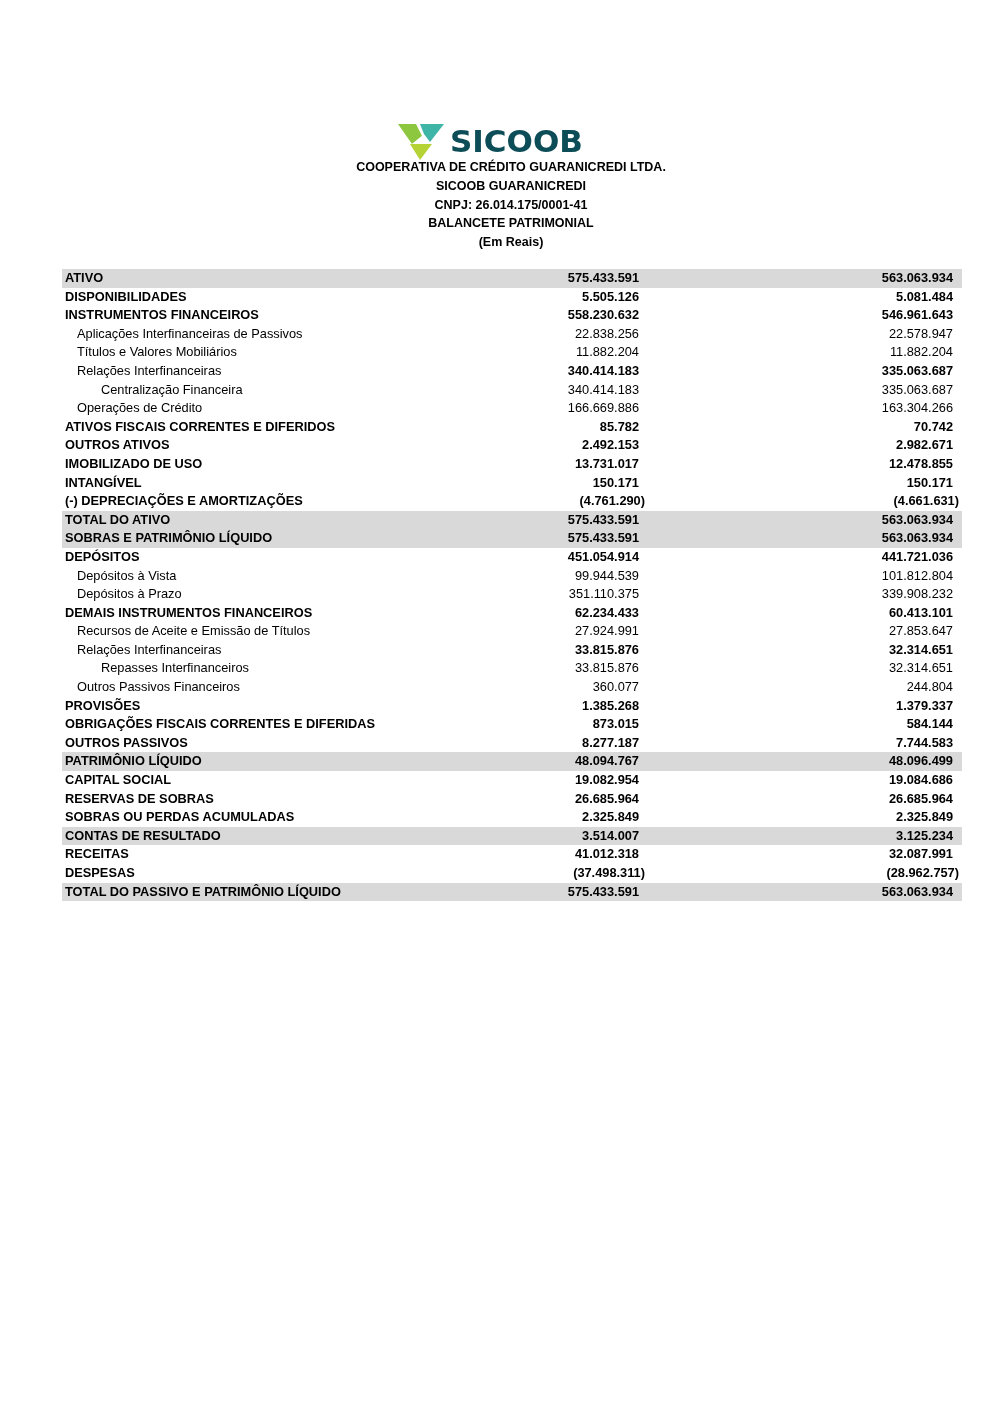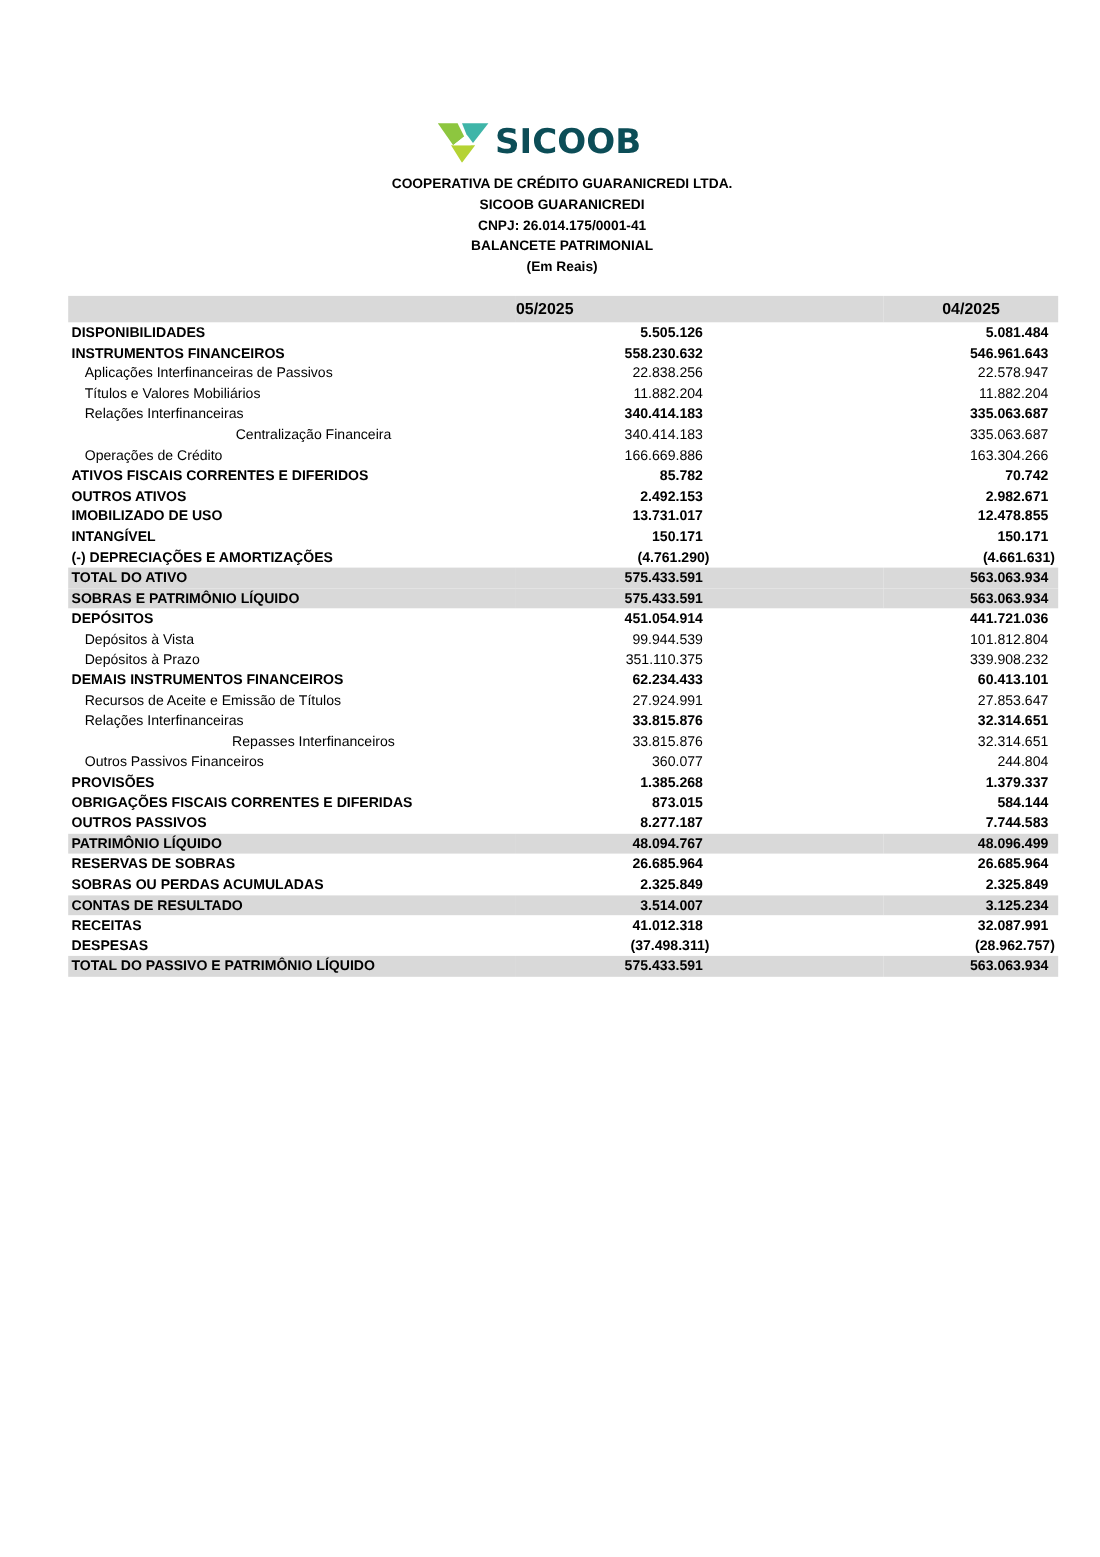--- a/index.html
+++ b/index.html
@@ -1,32 +1,32 @@
 <!DOCTYPE html>
 <html><head>
 <meta charset="utf-8">
 <style>
   html, body { margin: 0; padding: 0; background: #ffffff; }
   body { width: 1000px; height: 1415px; position: relative; font-family: "Liberation Sans", sans-serif; color: #000; }
-  .logo { position: absolute; left: 398px; top: 110px; width: 190px; height: 38px; display: flex; align-items: center; }
+  .logo { position: absolute; left: 398px; top: 122px; width: 190px; height: 38px; display: flex; align-items: center; }
   .logo svg { display: block; }
   .logo-text { font-family: "DejaVu Sans", sans-serif; font-weight: bold; font-size: 31px; color: #0c4d57; letter-spacing: 0px; margin-left: 4px; line-height: 38px; }
   .header { position: absolute; left: 0; top: 158px; width: 1022px; text-align: center; font-weight: bold; font-size: 12.5px; line-height: 18.8px; }
   .header div { white-space: nowrap; }
   table.bal { position: absolute; left: 62px; top: 269px; width: 900px; border-collapse: collapse; font-size: 12.8px; }
   table.bal td { padding: 0; height: 18.6px; line-height: 18.6px; white-space: nowrap; }
   td.label { padding-left: 3px !important; }
   td.v1 { width: 170px; text-align: right; padding-right: 164px !important; }
   td.v2 { width: 150px; text-align: right; padding-right: 9px !important; }
   tr.colhead td { height: 22px; line-height: 24px; font-size: 14.5px; }
   tr.colhead td.v1 { text-align: left; padding-left: 0; padding-right: 0 !important; }
   tr.shaded td { background: #d9d9d9; }
   tr.bold td { font-weight: bold; }
   tr.lvl1 td.label { padding-left: 15px !important; }
-  tr.lvl2 td.label { padding-left: 39px !important; text-align: center; }
+  tr.lvl2 td.label { padding-left: 39px !important; }
   td.paren { padding-right: 3px !important; }
   td.v1.paren { padding-right: 158px !important; margin-top: 12px; }
 </style>
 </head>
 <body>
 
 <div class="logo">
   <svg width="48" height="38" viewBox="0 0 48 38">
     <polygon points="0,2 18,2 24,14 14,22" fill="#8dc63f"></polygon>
     <polygon points="22,2 46,2 32,20 26,12" fill="#3fb5a8"></polygon>
@@ -39,25 +39,25 @@
 <div class="header">
   <div>COOPERATIVA DE CRÉDITO GUARANICREDI LTDA.</div>
   <div>SICOOB GUARANICREDI</div>
   <div>CNPJ: 26.014.175/0001-41</div>
   <div>BALANCETE PATRIMONIAL</div>
   <div>(Em Reais)</div>
 </div>
 
 <table class="bal">
   <tbody id="tbody">
-    <tr class="colhead shaded bold">
-      <td class="label"></td>
-      <td class="v1">05/2025</td>
-      <td class="v2"><span style="display:inline-block;margin-right:44px;">04/2025</span></td>
-    </tr>
+  <tr class="bold shaded">
+        <td class="label">ATIVO</td>
+        <td class="v1">575.433.591</td>
+        <td class="v2">563.063.934</td>
+      </tr>
       <tr class="bold">
         <td class="label">DISPONIBILIDADES</td>
         <td class="v1">5.505.126</td>
         <td class="v2">5.081.484</td>
       </tr>
       <tr class="bold">
         <td class="label">INSTRUMENTOS FINANCEIROS</td>
         <td class="v1">558.230.632</td>
         <td class="v2">546.961.643</td>
       </tr>
@@ -175,20 +175,25 @@
         <td class="label">OUTROS PASSIVOS</td>
         <td class="v1">8.277.187</td>
         <td class="v2">7.744.583</td>
       </tr>
       <tr class="bold shaded">
         <td class="label">PATRIMÔNIO LÍQUIDO</td>
         <td class="v1">48.094.767</td>
         <td class="v2">48.096.499</td>
       </tr>
       <tr class="bold">
+        <td class="label">CAPITAL SOCIAL</td>
+        <td class="v1">19.082.954</td>
+        <td class="v2">19.084.686</td>
+      </tr>
+      <tr class="bold">
         <td class="label">RESERVAS DE SOBRAS</td>
         <td class="v1">26.685.964</td>
         <td class="v2">26.685.964</td>
       </tr>
       <tr class="bold">
         <td class="label">SOBRAS OU PERDAS ACUMULADAS</td>
         <td class="v1">2.325.849</td>
         <td class="v2">2.325.849</td>
       </tr>
       <tr class="bold shaded">

